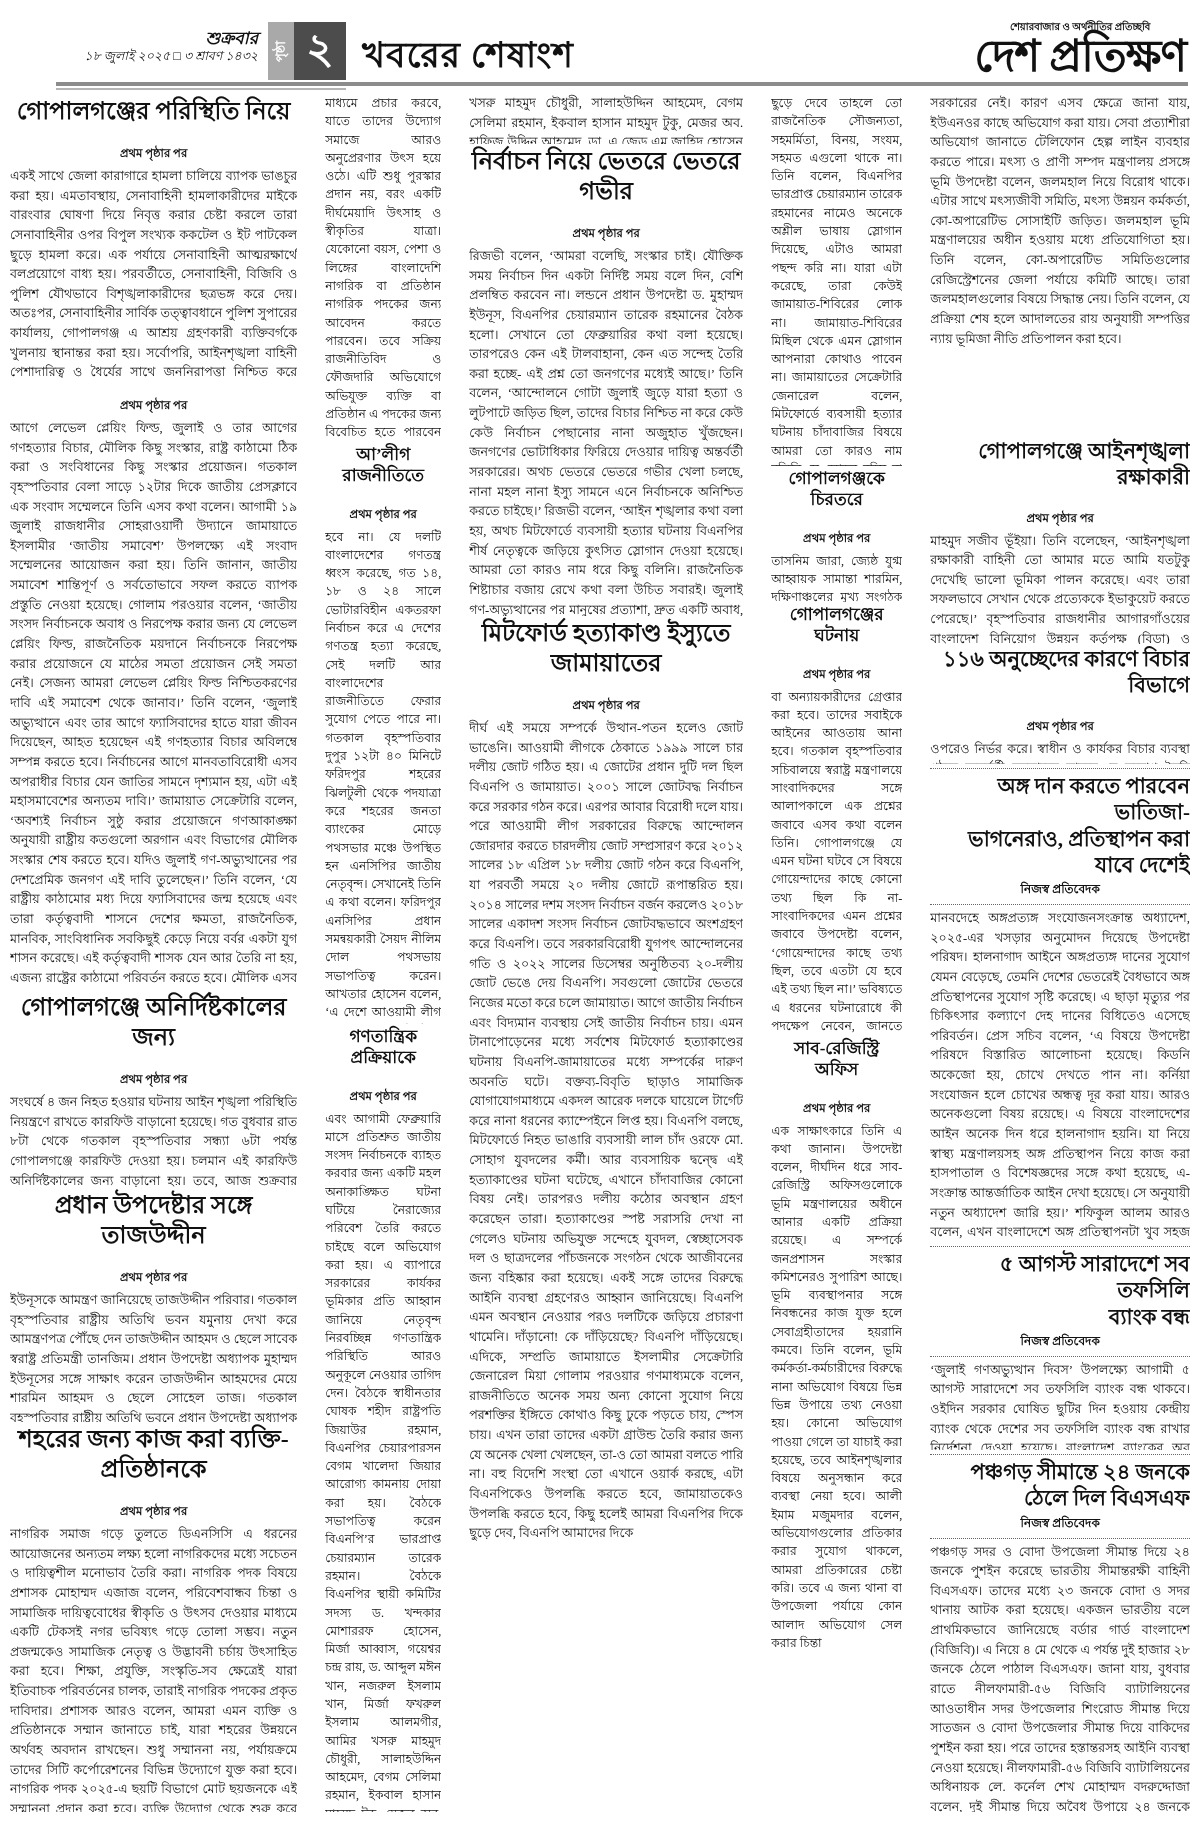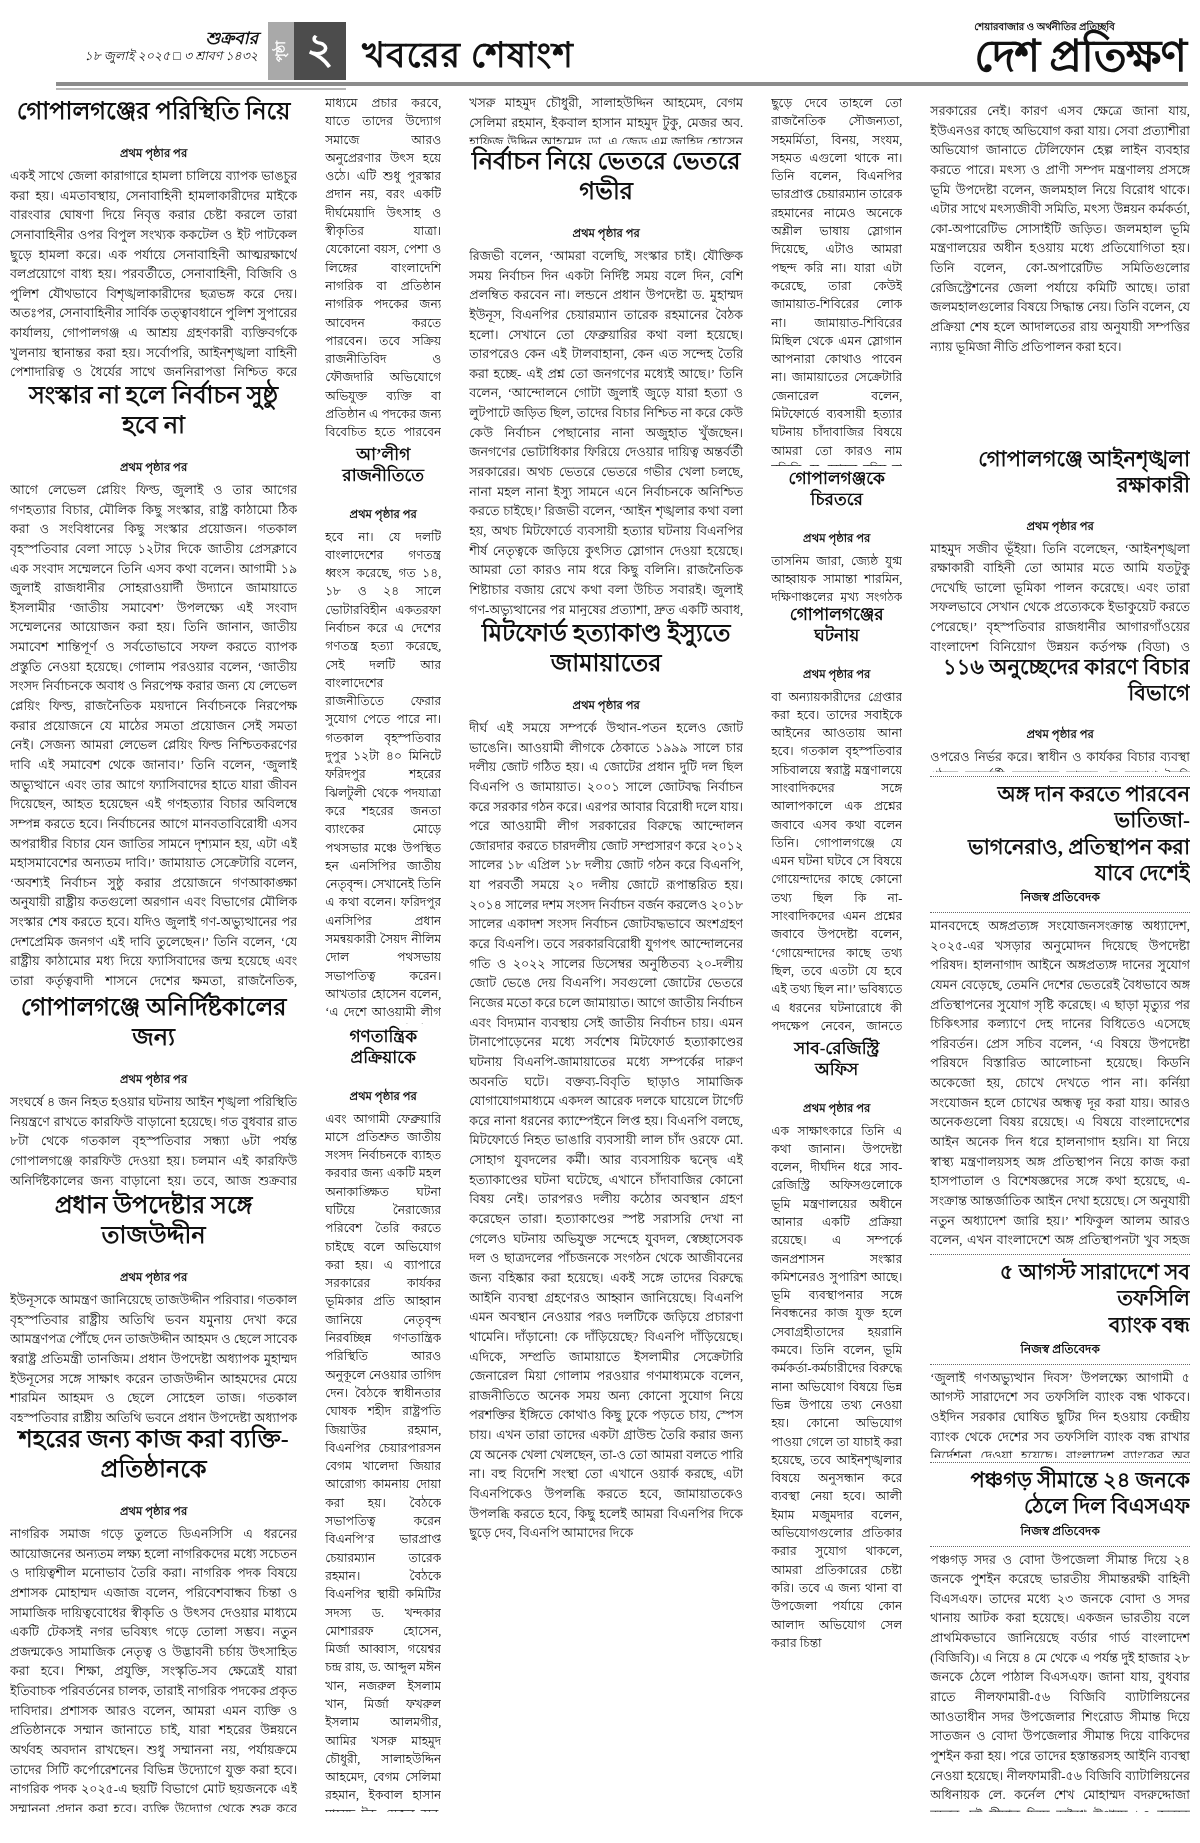--- a/index.html
+++ b/index.html
@@ -9,21 +9,21 @@
   #hdr{position:absolute;top:22px;left:0;width:1200px;height:58px;}
   .hdr-date{position:absolute;left:58px;top:6px;width:200px;text-align:right;line-height:1.25;font-style:italic;}
   .hdr-day{font-weight:bold;font-size:17px;}
   .hdr-dl{font-size:12.5px;}
   .pgbox{position:absolute;left:268px;top:0;height:58px;display:flex;}
   .pgbox .vlab{width:26px;height:58px;background:#a9a9a9;color:#fff;font-size:13px;font-weight:bold;
        display:flex;align-items:center;justify-content:center;writing-mode:vertical-rl;transform:rotate(180deg);}
   .pgbox .num{width:52px;height:58px;background:#4c4c4c;color:#fff;font-size:42px;font-weight:bold;
        display:flex;align-items:center;justify-content:center;}
   .hdr-sec{position:absolute;left:362px;top:6px;font-size:35px;font-weight:bold;letter-spacing:1px;}
-  .logo{position:absolute;right:14px;top:0;text-align:left;line-height:1;}
+  .logo{position:absolute;right:14px;top:0;text-align:center;line-height:1;}
   .logo-tag{font-size:10px;font-weight:bold;margin-bottom:3px;}
   .logo-title{font-size:44px;font-weight:bold;letter-spacing:-1px;}
   #hdr-rule{position:absolute;top:82px;left:56px;width:1132px;height:4px;background:#8c8c8c;}
   #hdr-rule2{position:absolute;top:88px;left:56px;width:290px;height:2px;background:#b5b5b5;}
   
   #cols{position:absolute;top:94px;left:10px;width:1180px;height:1718px;
         display:flex;gap:28px;overflow:hidden;}
   .col{height:1718px;overflow:hidden;}
   .cA{width:302px;} .cB{width:122px;} .cC{width:288px;} .cD{width:138px;} .cE{width:273px;}
   article{display:block;overflow:hidden;}
@@ -33,21 +33,21 @@
   .sub{font-size:11.5px;font-weight:bold;text-align:center;margin:19px 0 3px;}
   .byline{font-size:12px;font-weight:bold;text-align:center;margin:2px 0;}
   .art-body{font-size:12.6px;line-height:1.56;text-align:justify;text-justify:inter-word;overflow:hidden;}
   .cB .art-body,.cD .art-body{font-size:12.2px;line-height:1.5;}
   .dotrule{border:0;border-top:1px dotted #666;margin:4px 0;}
   
   .hA1{height:284px;} .hA2{height:612px;} .hA3{height:198px;} .hA4{height:234px;} .hA5{height:390px;}
   .hB1{height:348px;} .hB2{height:582px;} .hB3{height:788px;}
   .hC1{height:50px;}  .hC2{height:472px;} .hC3{height:1196px;}
   .hD1{height:372px;} .hD2{height:136px;} .hD3{height:434px;} .hD4{height:776px;}
-  .hE1{height:342px;margin-top:8px;} .hE2{height:208px;} .hE3{height:120px;} .hE4{height:478px;} .hE5{height:208px;} .hE6{height:362px;}
+  .hE1{height:342px;} .hE2{height:208px;} .hE3{height:120px;} .hE4{height:478px;} .hE5{height:208px;} .hE6{height:362px;}
 </style>
 </head>
 <body>
 
 <div id="page">
 
   <div id="hdr">
     <div class="hdr-date">
       <div class="hdr-day">শুক্রবার</div>
       <div class="hdr-dl">১৮ জুলাই ২০২৫ □ ৩ শ্রাবণ ১৪৩২</div>
@@ -67,21 +67,20 @@
 
   <div id="cols">
 
     <div class="col cA">
       <article class="hA1">
         <h2 class="h-wide">গোপালগঞ্জের পরিস্থিতি নিয়ে</h2>
         <div class="sub">প্রথম পৃষ্ঠার পর</div>
         <div class="art-body">একই সাথে জেলা কারাগারে হামলা চালিয়ে ব্যাপক ভাঙচুর করা হয়। এমতাবস্থায়, সেনাবাহিনী হামলাকারীদের মাইকে বারংবার ঘোষণা দিয়ে নিবৃত্ত করার চেষ্টা করলে তারা সেনাবাহিনীর ওপর বিপুল সংখ্যক ককটেল ও ইট পাটকেল ছুড়ে হামলা করে। এক পর্যায়ে সেনাবাহিনী আত্মরক্ষার্থে বলপ্রয়োগে বাধ্য হয়। পরবর্তীতে, সেনাবাহিনী, বিজিবি ও পুলিশ যৌথভাবে বিশৃঙ্খলাকারীদের ছত্রভঙ্গ করে দেয়। অতঃপর, সেনাবাহিনীর সার্বিক তত্ত্বাবধানে পুলিশ সুপারের কার্যালয়, গোপালগঞ্জ এ আশ্রয় গ্রহণকারী ব্যক্তিবর্গকে খুলনায় স্থানান্তর করা হয়। সর্বোপরি, আইনশৃঙ্খলা বাহিনী পেশাদারিত্ব ও ধৈর্যের সাথে জননিরাপত্তা নিশ্চিত করে পরিস্থিতি নিয়ন্ত্রণে আনতে সক্ষম হয়। বিজ্ঞপ্তিতে আরও বলা হয়, বর্তমানে গোপালগঞ্জ জেলায় সার্বিক নিরাপত্তা পরিস্থিতি স্বাভাবিক এবং প্রশাসন কর্তৃক জারিকৃত কারফিউ চলমান রয়েছে। সেনাবাহিনী, বিজিবি, পুলিশ, র‍্যাব এবং প্রশাসনের অন্যান্য সংস্থাগুলো ঘনিষ্ঠভাবে সমন্বয় রেখে কাজ করে যাচ্ছে। গতকাল সকাল হতে চলমান এই রাজনৈতিক সহিংসতা ও বিশৃঙ্খলায়, গোপালগঞ্জ জেলার জনসাধারণ অত্যন্ত ধৈর্যের সাথে নিজেদের নিবৃত্ত রেখে সেনাবাহিনীকে সহায়তা করেছেন। গুজব বা অপপ্রচারে বিভ্রান্ত না হয়ে ধৈর্য ধারণ এবং আইনশৃঙ্খলা বাহিনীকে সহযোগিতা করার জন্য সর্বসাধারণকে বিশেষভাবে অনুরোধ করা হলো। বাংলাদেশ সেনাবাহিনী দেশের সার্বভৌমত্ব ও জননিরাপত্তা রক্ষায় সর্বদা প্রতিশ্রুতিবদ্ধ।</div>
       </article>
       <article class="hA2">
-        <h2 class="h-wide">সংস্কার না হলে নির্বাচন সুষ্ঠু হবে না</h2>
         <div class="sub">প্রথম পৃষ্ঠার পর</div>
         <div class="art-body">আগে লেভেল প্লেয়িং ফিল্ড, জুলাই ও তার আগের গণহত্যার বিচার, মৌলিক কিছু সংস্কার, রাষ্ট্র কাঠামো ঠিক করা ও সংবিধানের কিছু সংস্কার প্রয়োজন। গতকাল বৃহস্পতিবার বেলা সাড়ে ১২টার দিকে জাতীয় প্রেসক্লাবে এক সংবাদ সম্মেলনে তিনি এসব কথা বলেন। আগামী ১৯ জুলাই রাজধানীর সোহরাওয়ার্দী উদ্যানে জামায়াতে ইসলামীর ‘জাতীয় সমাবেশ’ উপলক্ষ্যে এই সংবাদ সম্মেলনের আয়োজন করা হয়। তিনি জানান, জাতীয় সমাবেশ শান্তিপূর্ণ ও সর্বতোভাবে সফল করতে ব্যাপক প্রস্তুতি নেওয়া হয়েছে। গোলাম পরওয়ার বলেন, ‘জাতীয় সংসদ নির্বাচনকে অবাধ ও নিরপেক্ষ করার জন্য যে লেভেল প্লেয়িং ফিল্ড, রাজনৈতিক ময়দানে নির্বাচনকে নিরপেক্ষ করার প্রয়োজনে যে মাঠের সমতা প্রয়োজন সেই সমতা নেই। সেজন্য আমরা লেভেল প্লেয়িং ফিল্ড নিশ্চিতকরণের দাবি এই সমাবেশ থেকে জানাব।’ তিনি বলেন, ‘জুলাই অভ্যুত্থানে এবং তার আগে ফ্যাসিবাদের হাতে যারা জীবন দিয়েছেন, আহত হয়েছেন এই গণহত্যার বিচার অবিলম্বে সম্পন্ন করতে হবে। নির্বাচনের আগে মানবতাবিরোধী এসব অপরাধীর বিচার যেন জাতির সামনে দৃশ্যমান হয়, এটা এই মহাসমাবেশের অন্যতম দাবি।’ জামায়াত সেক্রেটারি বলেন, ‘অবশ্যই নির্বাচন সুষ্ঠু করার প্রয়োজনে গণআকাঙ্ক্ষা অনুযায়ী রাষ্ট্রীয় কতগুলো অরগান এবং বিভাগের মৌলিক সংস্কার শেষ করতে হবে। যদিও জুলাই গণ-অভ্যুত্থানের পর দেশপ্রেমিক জনগণ এই দাবি তুলেছেন।’ তিনি বলেন, ‘যে রাষ্ট্রীয় কাঠামোর মধ্য দিয়ে ফ্যাসিবাদের জন্ম হয়েছে এবং তারা কর্তৃত্ববাদী শাসনে দেশের ক্ষমতা, রাজনৈতিক, মানবিক, সাংবিধানিক সবকিছুই কেড়ে নিয়ে বর্বর একটা যুগ শাসন করেছে। এই কর্তৃত্ববাদী শাসক যেন আর তৈরি না হয়, এজন্য রাষ্ট্রের কাঠামো পরিবর্তন করতে হবে। মৌলিক এসব পয়েন্ট নির্বাচনের আগে সংস্কার শেষ করতে হবে। নির্বাচন কমিশন, সংবিধানের কিছু সংস্কার, প্রধানমন্ত্রী-রাষ্ট্রপতির ক্ষমতার মধ্যে ভারসাম্য, দুর্নীতি দমন কমিশন অনেক গুলো, জুডিশিয়ারি, পুলিশ অ্যাডমিনিস্ট্রেশন। রাজনৈতিক দল মতামত দিয়েছে এবং সংস্কার কমিশন একটা সুপারিশ দিয়েছে, সবার সঙ্গে ঐকমত্যের চেষ্টা করছে। ঐকমত্যে পৌঁছাতে ঐকমত্য কমিশনের প্রচেষ্টায় নিরলসভাবে কাজ করে রেখে যাচ্ছে। আমরা মনে করি, কোনো ষড়যন্ত্র যেন সফল হতে না পারে।’ সংস্কার না হলে নির্বাচন সুষ্ঠু হবে না উল্লেখ করে তিনি বলেন, ‘আওয়ামী কালো যুগে যে নির্বাচন আমরা দেখেছি, যেখানে ভোট ডাকাতি হয়েছে, ভোটকেন্দ্রে মানুষ যেতে পারেনি, এরকম নির্বাচন মানুষ মেনে নেবে না বলে আমরা মনে করি। অবশ্যই নিরপেক্ষ নির্বাচন নিশ্চিত করতে হবে।’</div>
       </article>
       <article class="hA3">
         <h2 class="h-wide">গোপালগঞ্জে অনির্দিষ্টকালের জন্য</h2>
         <div class="sub">প্রথম পৃষ্ঠার পর</div>
         <div class="art-body">সংঘর্ষে ৪ জন নিহত হওয়ার ঘটনায় আইন শৃঙ্খলা পরিস্থিতি নিয়ন্ত্রণে রাখতে কারফিউ বাড়ানো হয়েছে। গত বুধবার রাত ৮টা থেকে গতকাল বৃহস্পতিবার সন্ধ্যা ৬টা পর্যন্ত গোপালগঞ্জে কারফিউ দেওয়া হয়। চলমান এই কারফিউ অনির্দিষ্টকালের জন্য বাড়ানো হয়। তবে, আজ শুক্রবার সকাল ১১টা থেকে দুপুর ২টা পর্যন্ত তিন ঘণ্টার জন্য কারফিউ বন্ধ থাকবে। দুপুর ২টা থেকে পরবর্তী নির্দেশ না দেওয়া পর্যন্ত কারফিউ চলবে। গতকাল বৃহস্পতিবার বিকেলে স্বরাষ্ট্র মন্ত্রণালয়ের বিবৃতি থেকে এ তথ্য জানা গেছে। গোপালগঞ্জের জেলা প্রশাসক (ডিসি) মুহম্মদ কামরুজ্জামান জানিয়েছেন, ‘সৃষ্ট পরিস্থিতির কারণে গত বুধবার রাত ৮টা থেকে গতকাল বৃহস্পতিবার সন্ধ্যা ৬টা পর্যন্ত কারফিউ (১৪৪ ধারা) ঘোষণা করা হয়েছিল। পরিস্থিতি স্বাভাবিক হলেও আতঙ্ক কাটাতে কারফিউ বাড়ানো হয়েছে। এসময় সাধারণ মানুষকে ঘরের বাইরে বের হতে নিষেধ করা হয়েছে।’ অন্যদিকে সেনাবাহিনী ও পুলিশের সদস্যরা মাইকিং করে সকলকে ঘরে থাকার জন্য অনুরোধ করতে থাকেন। বৃহস্পতিবার দুপুর পর্যন্ত সংঘর্ষের ঘটনায় ২০ জন আটক হয়েছে বলে জানিয়েছেন ঢাকা রেঞ্জের ডিআইজি। বুধবার পুলিশের সঙ্গে সংঘর্ষে চারজন নিহত হন।</div>
       </article>
       <article class="hA4">
         <h2 class="h-wide">প্রধান উপদেষ্টার সঙ্গে তাজউদ্দীন</h2>

